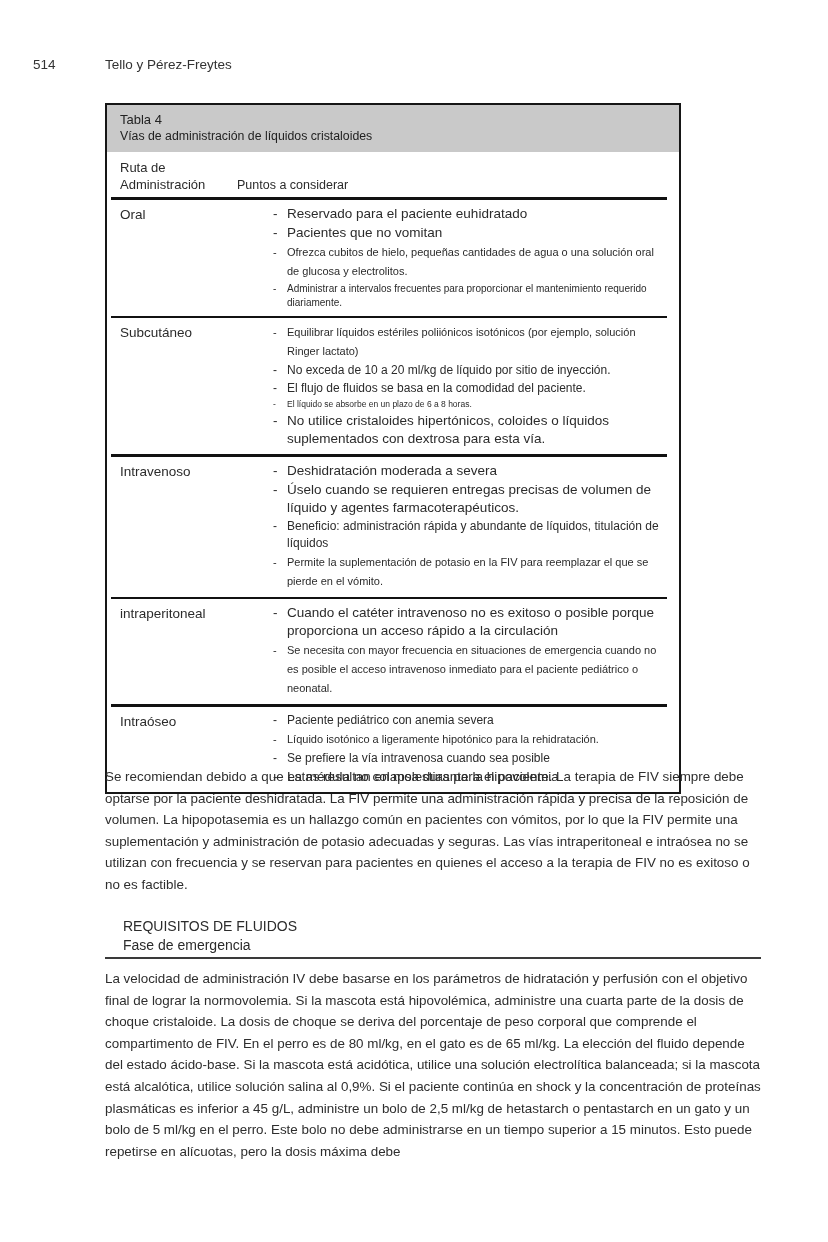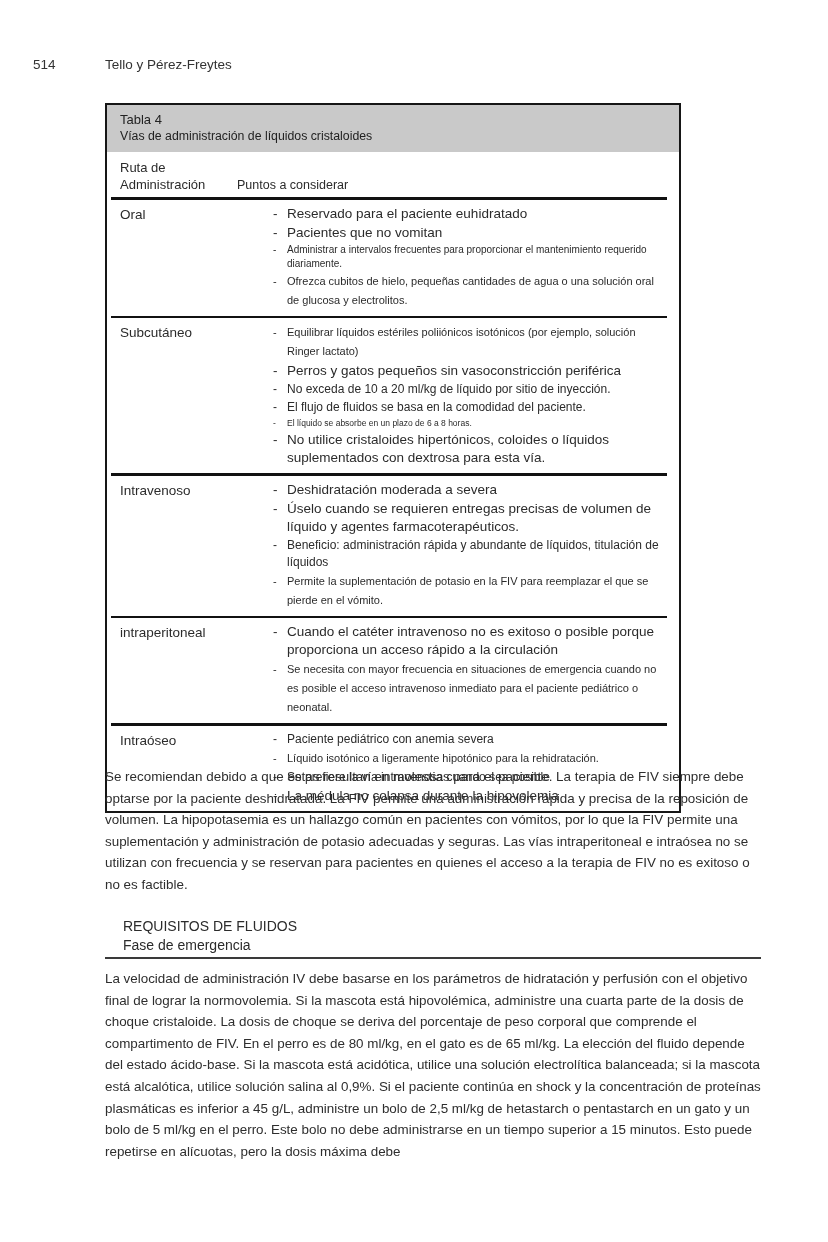--- a/index.html
+++ b/index.html
@@ -77,42 +77,38 @@
     <div class="route-cell">Oral</div>
     <div class="points-cell">
       <div class="pt lg">
           <span class="dash"></span>
           <span class="txt">Reservado para el paciente euhidratado</span>
         </div>
       <div class="pt lg">
           <span class="dash"></span>
           <span class="txt">Pacientes que no vomitan</span>
         </div>
+      <div class="pt sm">
+          <span class="dash"></span>
+          <span class="txt">Ofrezca cubitos de hielo, pequeñas cantidades de agua o una solución oral de glucosa y electrolitos.</span>
+        </div>
       <div class="pt xs">
           <span class="dash"></span>
           <span class="txt">Administrar a intervalos frecuentes para proporcionar el mantenimiento requerido diariamente.</span>
-        </div>
-      <div class="pt sm">
-          <span class="dash"></span>
-          <span class="txt">Ofrezca cubitos de hielo, pequeñas cantidades de agua o una solución oral de glucosa y electrolitos.</span>
         </div>
     </div>
   </div>
   <div class="row-divider"></div>
 
   <div class="tbl-row">
     <div class="route-cell">Subcutáneo</div>
     <div class="points-cell">
       <div class="pt sm">
           <span class="dash"></span>
           <span class="txt">Equilibrar líquidos estériles poliiónicos isotónicos (por ejemplo, solución Ringer lactato)</span>
-        </div>
-      <div class="pt lg">
-          <span class="dash"></span>
-          <span class="txt">Perros y gatos pequeños sin vasoconstricción periférica</span>
         </div>
       <div class="pt md">
           <span class="dash"></span>
           <span class="txt">No exceda de 10 a 20 ml/kg de líquido por sitio de inyección.</span>
         </div>
       <div class="pt md">
           <span class="dash"></span>
           <span class="txt">El flujo de fluidos se basa en la comodidad del paciente.</span>
         </div>
       <div class="pt xxs">

